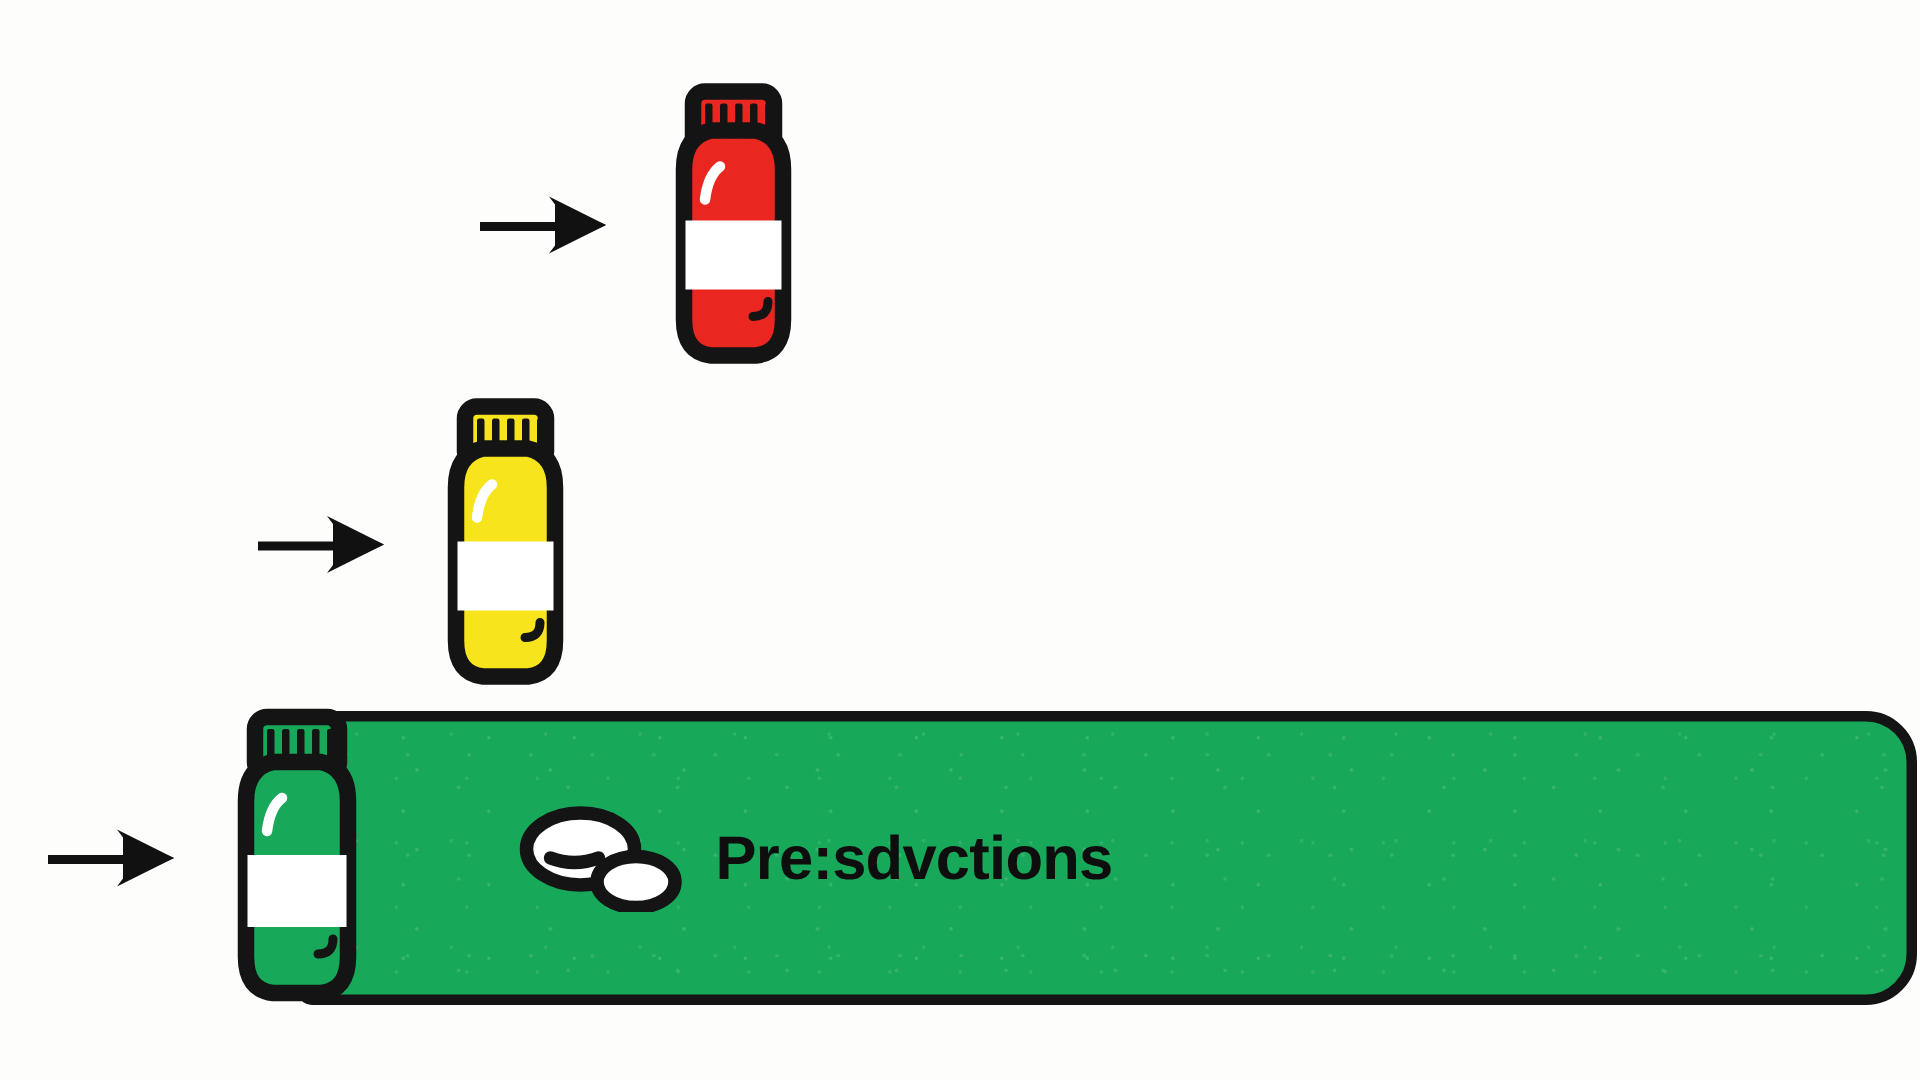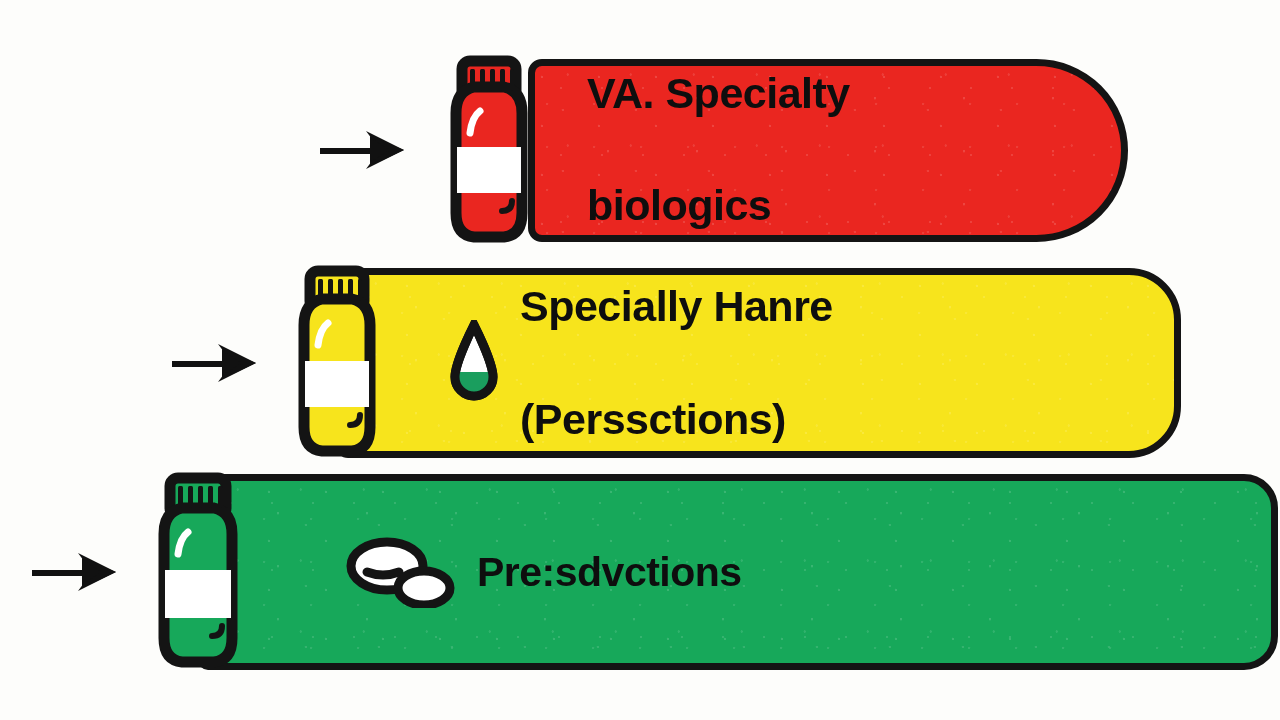--- a/index.html
+++ b/index.html
@@ -149,29 +149,20 @@
           <rect x="38" y="14" width="5" height="22" rx="1.5"></rect>
           <rect x="48" y="14" width="5" height="22" rx="1.5"></rect>
           <rect x="58" y="14" width="5" height="22" rx="1.5"></rect>
           <rect x="68" y="14" width="4" height="22" rx="1.5"></rect>
         </g>
         <path d="M28 78 q2-16 10-22" stroke="#ffffff" stroke-width="7" fill="none" stroke-linecap="round"></path>
         <path d="M70 146 q0 10-10 10" stroke="#141414" stroke-width="6" fill="none" stroke-linecap="round"></path>
       </g>
     </svg>
 
-    <div class="banner banner-1">
-      <span class="grain"></span>
-      <div class="banner-inner">
-        <div class="banner-text">
-          <span class="line">VA. Specialty</span>
-          <span class="line">biologics</span>
-        </div>
-      </div>
-    </div>
   </div>
 
   <div class="row" id="row-2">
 
     <svg class="arrow" width="92" height="58" viewBox="0 0 92 58">
       <path d="M4 27 H54 V15 L88 29 L54 45 V33 H4 Z" fill="#111111"></path>
       <path d="M50 10 L88 29 L50 48 L56 40 L74 29 L56 18 Z" fill="#111111"></path>
     </svg>
 
     <svg class="vial" width="94" height="196" viewBox="0 0 94 196">
@@ -184,34 +175,20 @@
           <rect x="38" y="14" width="5" height="22" rx="1.5"></rect>
           <rect x="48" y="14" width="5" height="22" rx="1.5"></rect>
           <rect x="58" y="14" width="5" height="22" rx="1.5"></rect>
           <rect x="68" y="14" width="4" height="22" rx="1.5"></rect>
         </g>
         <path d="M28 80 q2-16 10-22" stroke="#ffffff" stroke-width="7" fill="none" stroke-linecap="round"></path>
         <path d="M70 150 q0 10-10 10" stroke="#141414" stroke-width="6" fill="none" stroke-linecap="round"></path>
       </g>
     </svg>
 
-    <div class="banner banner-2">
-      <span class="grain"></span>
-      <div class="banner-inner">
-        <svg class="inline-icon" width="52" height="86" viewBox="0 0 52 86">
-          <path d="M26 5 C26 5 7 42 7 57 a19 19 0 0 0 38 0 C45 42 26 5 26 5 Z" fill="#ffffff" stroke="#141414" stroke-width="9"></path>
-          <path d="M9 52 h34 v7 a17 17 0 0 1 -34 0 Z" fill="#1a9e5e"></path>
-          <path d="M26 5 C26 5 7 42 7 57 a19 19 0 0 0 38 0 C45 42 26 5 26 5 Z" fill="none" stroke="#141414" stroke-width="9"></path>
-        </svg>
-        <div class="banner-text">
-          <span class="line">Specially Hanre</span>
-          <span class="line">(Perssctions)</span>
-        </div>
-      </div>
-    </div>
   </div>
 
   <div class="row" id="row-3">
 
     <svg class="arrow" width="92" height="58" viewBox="0 0 92 58">
       <path d="M4 27 H54 V15 L88 29 L54 45 V33 H4 Z" fill="#111111"></path>
       <path d="M50 10 L88 29 L50 48 L56 40 L74 29 L56 18 Z" fill="#111111"></path>
     </svg>
 
     <svg class="vial" width="96" height="200" viewBox="0 0 96 200">

